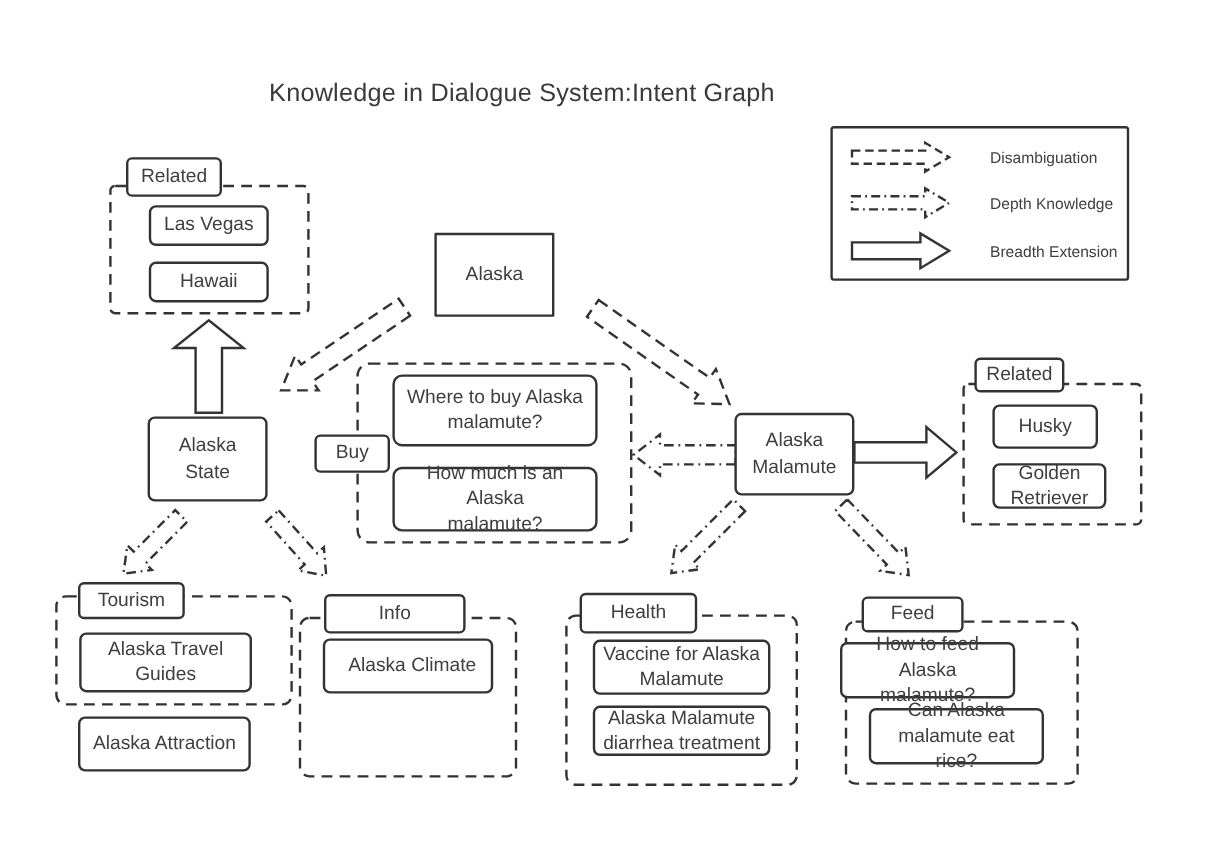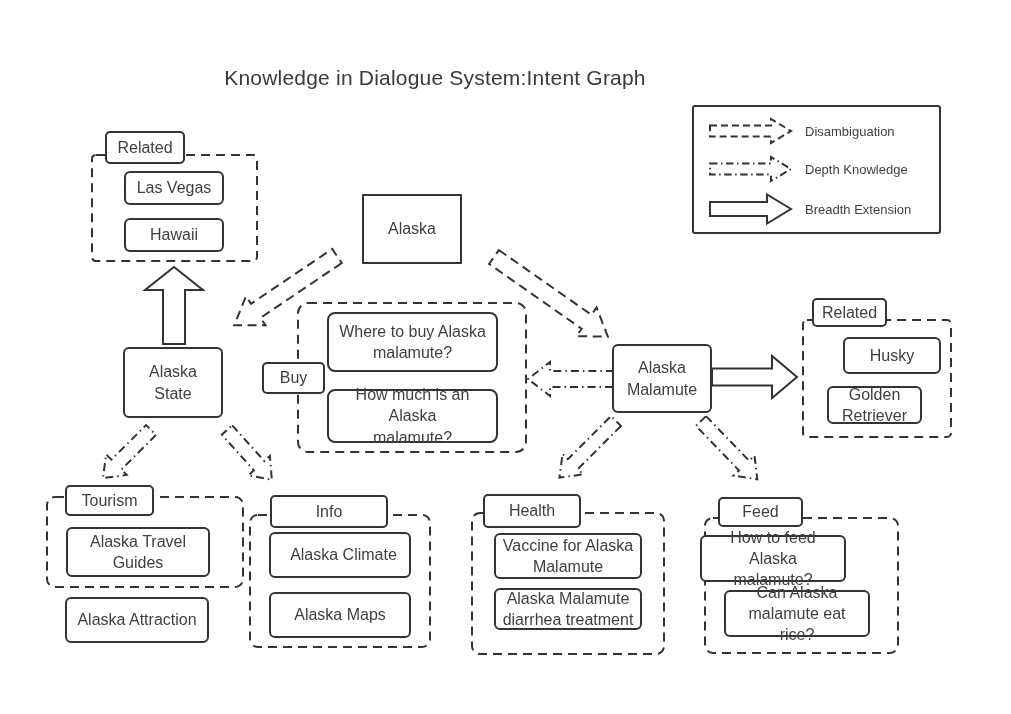--- a/index.html
+++ b/index.html
@@ -58,20 +58,21 @@
     border-radius: 3px;
     background: #ffffff;
     z-index: 2;
   }
   .legend-row {
     position: absolute;
     left: 14px;
     height: 34px;
     display: flex;
     align-items: center;
+    gap: 20px;
   }
   .legend-row svg { display: block; }
   .legend-label { font-size: 13px; color: #3f3f3f; margin-left: 9px; white-space: nowrap; }
 </style>
 </head>
 <body>
 
 <div class="canvas">
 
   <div class="title">Knowledge in Dialogue System:Intent Graph</div>
@@ -129,32 +130,31 @@
   <div class="box" style="left:612px; top:344px; width:100px; height:69px;">Alaska
 Malamute</div>
 
   <div class="box glabel" style="left:262px; top:362px; width:63px; height:32px;">Buy</div>
   <div class="box" style="left:327px; top:312px; width:171px; height:60px; border-radius:8px;">Where to buy Alaska
 malamute?</div>
   <div class="box" style="left:327px; top:389px; width:171px; height:54px; border-radius:8px;">How much is an Alaska
 malamute?</div>
 
   <div class="box glabel" style="left:812px; top:298px; width:75px; height:29px;">Related</div>
-  <div class="box" style="left:827px; top:337px; width:98px; height:37px;margin-left:16px;">Husky</div>
+  <div class="box" style="left:827px; top:337px; width:88px; height:37px;">Husky</div>
   <div class="box" style="left:827px; top:386px; width:95px; height:38px;">Golden
 Retriever</div>
 
   <div class="box glabel" style="left:65px; top:485px; width:89px; height:31px;">Tourism</div>
   <div class="box" style="left:66px; top:527px; width:144px; height:50px;">Alaska Travel
 Guides</div>
   <div class="box" style="left:65px; top:597px; width:144px; height:46px;">Alaska Attraction</div>
 
   <div class="box glabel" style="left:270px; top:495px; width:118px; height:33px;">Info</div>
   <div class="box" style="left:269px; top:532px; width:142px; height:46px;padding-left:11px;">Alaska Climate</div>
-  <div class="box" style="left:269px; top:592px; width:142px; height:46px;">Alaska Maps</div>
 
   <div class="box glabel" style="left:483px; top:494px; width:98px; height:34px;">Health</div>
   <div class="box" style="left:494px; top:533px; width:148px; height:46px;">Vaccine for Alaska
 Malamute</div>
   <div class="box" style="left:494px; top:588px; width:148px; height:42px;">Alaska Malamute
 diarrhea treatment</div>
 
   <div class="box glabel" style="left:718px; top:497px; width:85px; height:30px;">Feed</div>
   <div class="box" style="left:700px; top:535px; width:146px; height:47px;">How to feed Alaska
 malamute?</div>

